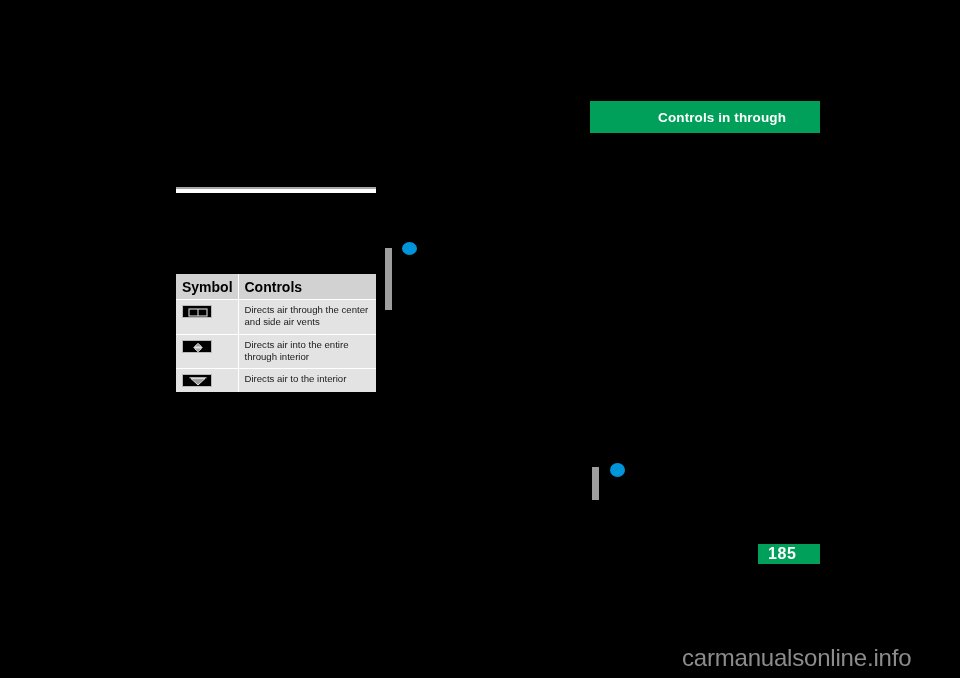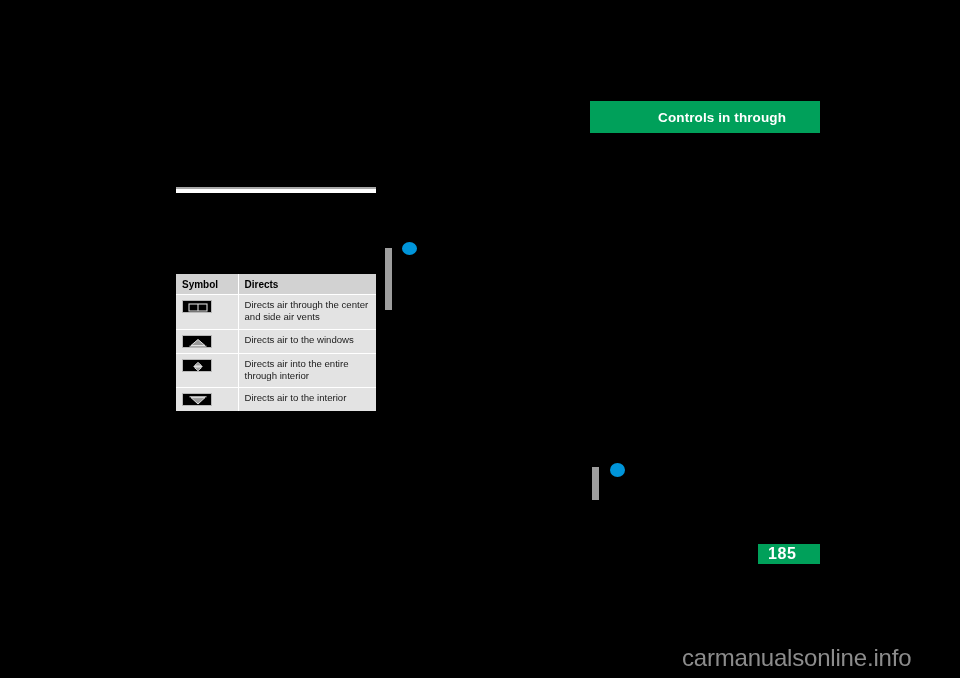--- a/index.html
+++ b/index.html
@@ -85,21 +85,21 @@
     font-size: 9.6px;
     color: #000000;
   }
   .symbol-table col.c-symbol { width: 62px; }
   .symbol-table col.c-function { width: 138px; }
 
   .symbol-table th {
     background: #d2d2d2;
     text-align: left;
     font-weight: bold;
-    font-size: 10px;
+    font-size: 14px;
     padding: 5px 6px 4px 6px;
     vertical-align: middle;
     border-bottom: 1px solid #ffffff;
   }
   .symbol-table th.th-symbol { border-right: 1px solid #ffffff; }
 
   .symbol-table td {
     background: #e3e3e3;
     padding: 4px 6px 5px 6px;
     vertical-align: top;
@@ -181,48 +181,37 @@
   </div>
 
   <table class="symbol-table">
     <colgroup>
       <col class="c-symbol">
       <col class="c-function">
     </colgroup>
     <thead>
       <tr>
         <th class="th-symbol">Symbol</th>
-        <th class="th-function">Directs</th>
+        <th class="th-function">Controls</th>
       </tr>
     </thead>
     <tbody>
 
       <tr>
         <td class="cell-symbol">
           <span class="glyph">
             <svg width="30" height="13" viewBox="0 0 30 13" aria-hidden="true">
               <rect x="6" y="3" width="18" height="7" fill="none" stroke="#d9d9d9" stroke-width="1.1"></rect>
               <line x1="15" y1="3" x2="15" y2="10" stroke="#d9d9d9" stroke-width="1.1"></line>
             </svg>
           </span>
         </td>
         <td class="cell-text">Directs air through the center and side air vents</td>
       </tr>
 
-      <tr>
-        <td class="cell-symbol">
-          <span class="glyph">
-            <svg width="30" height="13" viewBox="0 0 30 13" aria-hidden="true">
-              <path d="M8 9.5 L15 3.5 L22 9.5 Z" fill="#9a9a9a" stroke="#e0e0e0" stroke-width="1"></path>
-              <line x1="6.5" y1="10.2" x2="23.5" y2="10.2" stroke="#e0e0e0" stroke-width="1.1"></line>
-            </svg>
-          </span>
-        </td>
-        <td class="cell-text">Directs air to the windows</td>
-      </tr>
 
       <tr>
         <td class="cell-symbol">
           <span class="glyph">
             <svg width="30" height="13" viewBox="0 0 30 13" aria-hidden="true">
               <path d="M11.5 5.6 L15 2.4 L18.5 5.6 Z" fill="#9a9a9a" stroke="#e0e0e0" stroke-width="0.9"></path>
               <line x1="10.5" y1="6.5" x2="19.5" y2="6.5" stroke="#e0e0e0" stroke-width="1"></line>
               <path d="M11.5 7.6 L15 10.8 L18.5 7.6 Z" fill="#9a9a9a" stroke="#e0e0e0" stroke-width="0.9"></path>
             </svg>
           </span>

